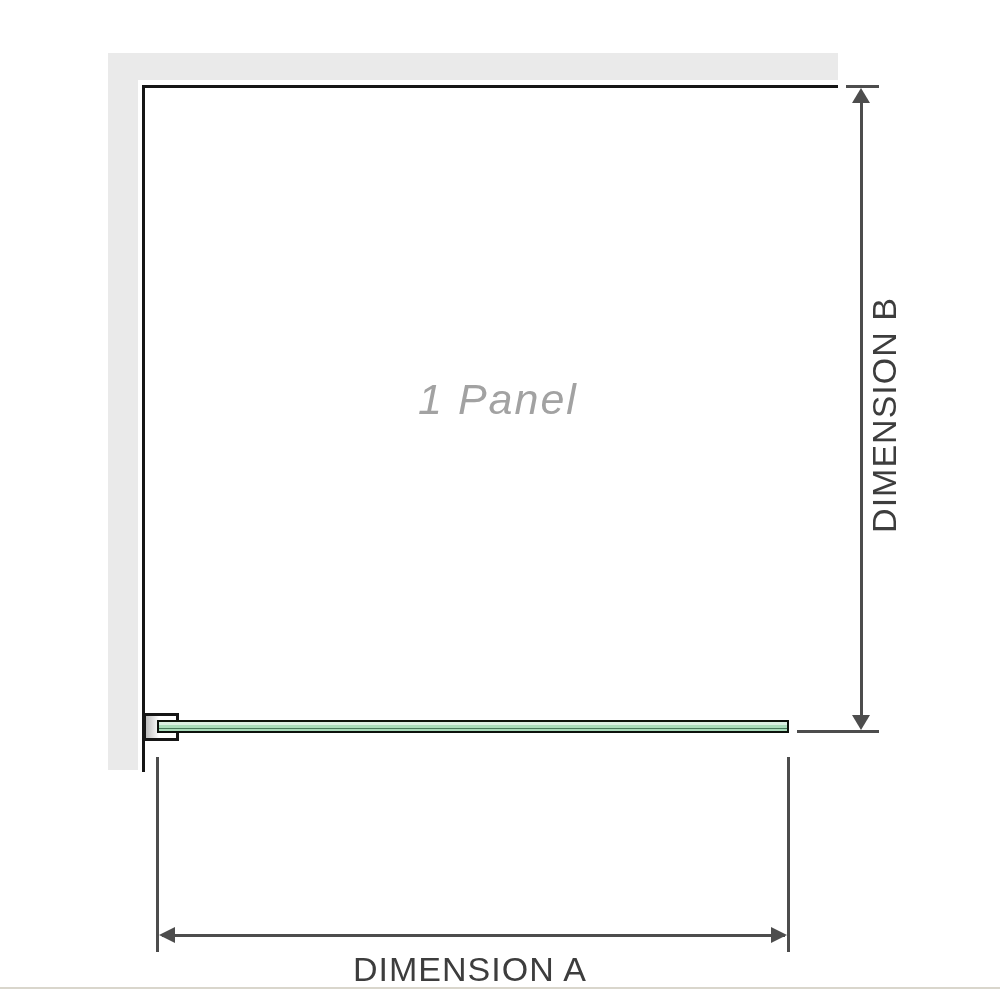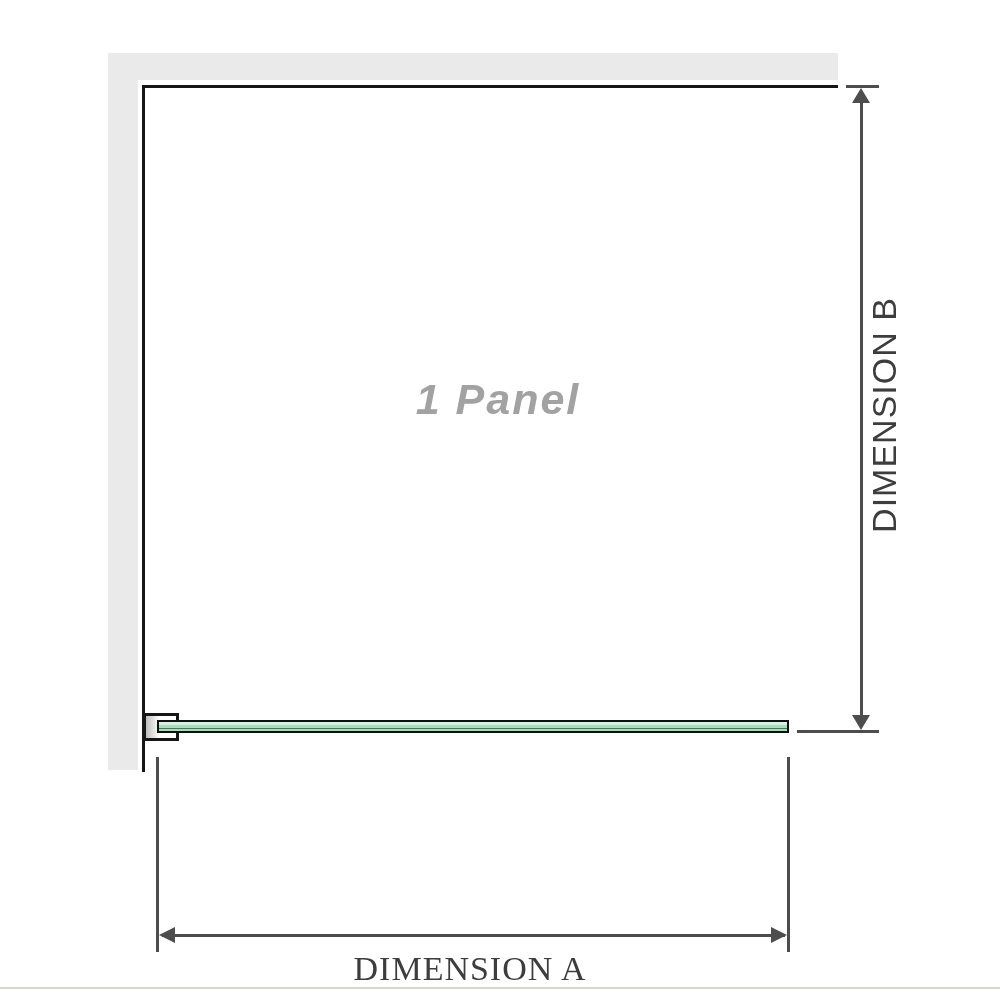--- a/index.html
+++ b/index.html
@@ -107,31 +107,30 @@
     border-bottom: 8px solid transparent;
     border-left: 16px solid var(--dimension-line, #4d4d4d);
   }
   .dim-a-label {
     left: 470px; top: 950px;
     transform: translateX(-50%);
     white-space: nowrap;
     font-size: 34px;
     letter-spacing: 1px;
     color: var(--label-text, #3d3d3d);
-    font-family: Liberation Serif, serif;
   }
 
   
   .panel-title {
     left: 498px; top: 399px;
     transform: translate(-50%, -50%);
     white-space: nowrap;
     font-size: 43px;
     font-style: italic;
-    font-weight: 700;
+    font-weight: 400;
     letter-spacing: 2px;
     color: var(--panel-title, #a2a2a2);
   }
 
   
   .page-baseline {
     left: 0; top: 987px; width: 1000px; height: 2px;
     background: var(--baseline, #d9d6cc);
   }
 </style>

